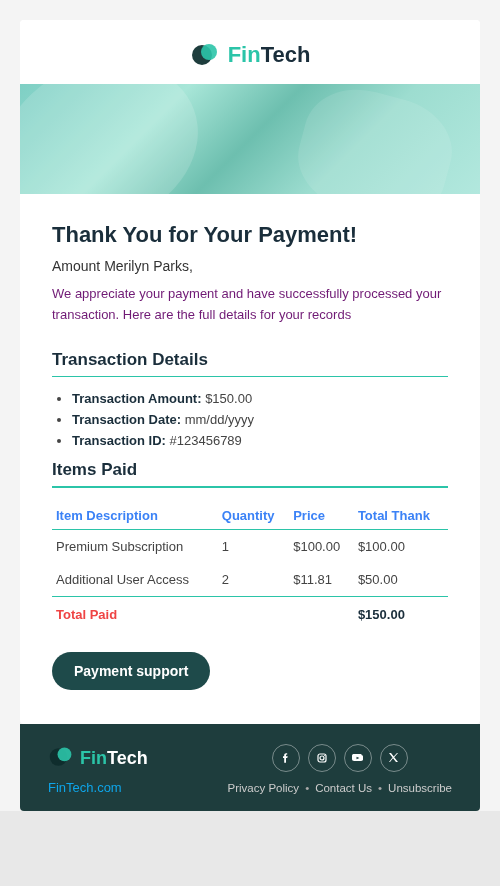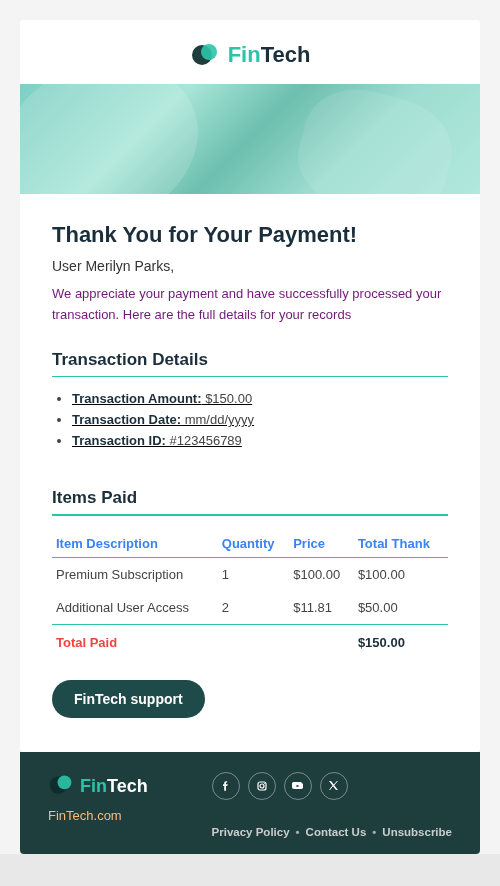--- a/index.html
+++ b/index.html
@@ -100,22 +100,21 @@
       margin-bottom: 6px;
     }
     .divider {
       height: 1.5px;
       background: #2bc4a8;
       margin-bottom: 14px;
     }
     .transaction-list {
       list-style: disc;
       padding-left: 20px;
-      margin-bottom: 40px;
-      text-decoration: underline;
+      margin-bottom: 12px;
     }
     .transaction-list li {
       font-size: 13px;
       color: #444;
       margin-bottom: 6px;
     }
     .transaction-list li strong {
       color: #1a2e3b;
     }
     .items-section {
@@ -195,29 +194,28 @@
     .footer-logo-text {
       font-size: 18px;
       font-weight: 700;
       color: #fff;
     }
     .footer-logo-text span {
       color: #2bc4a8;
     }
     .footer-website {
       font-size: 13px;
-      color: #fdba74;
+      color: #0ea5e9;
       text-decoration: none;
     }
     .footer-right {
       display: flex;
       flex-direction: column;
-      align-items: flex-start;
-      gap: 26px;
-      font-weight: bold;
+      align-items: center;
+      gap: 10px;
     }
     .social-icons {
       display: flex;
       gap: 8px;
     }
     .social-icon {
       width: 28px;
       height: 28px;
       border-radius: 50%;
       border: 1.5px solid rgba(255,255,255,0.4);
@@ -257,21 +255,21 @@
       </div>
       <div class="logo-text">
         <span>Fin</span><span style="color:#1a2e3b;">Tech</span>
       </div>
     </div>
 
     <div class="hero-banner"></div>
 
     <div class="body-content">
       <h1 class="main-title">Thank You for Your Payment!</h1>
-      <p class="greeting">User Merilyn Parks,</p>
+      <p class="greeting">Amount Merilyn Parks,</p>
       <p class="description">We appreciate your payment and have successfully processed your transaction. Here are the full details for your records</p>
 
       
       <div class="transaction-section">
         <h2 class="section-title">Transaction Details</h2>
         <div class="divider"></div>
         <ul class="transaction-list">
           <li><strong>Transaction Amount:</strong> $150.00</li>
           <li><strong>Transaction Date:</strong> mm/dd/yyyy</li>
           <li><strong>Transaction ID:</strong> #123456789</li>
@@ -310,21 +308,21 @@
               <td colspan="3">Total Paid</td>
               <td>$150.00</td>
             </tr>
           </tfoot>
         </table>
       </div>
 
       
 
       
-      <button class="support-btn">FinTech support</button>
+      <button class="support-btn">Payment support</button>
     </div>
   </div>
 
   <div class="email-footer">
     <div class="footer-brand">
       <div class="footer-logo-row">
         <div>
           <svg width="26" height="26" viewBox="0 0 30 30">
             <circle cx="12" cy="15" r="10" fill="#0f2d2d"></circle>
             <circle cx="19" cy="12" r="8" fill="#2bc4a8" opacity="0.9"></circle>

